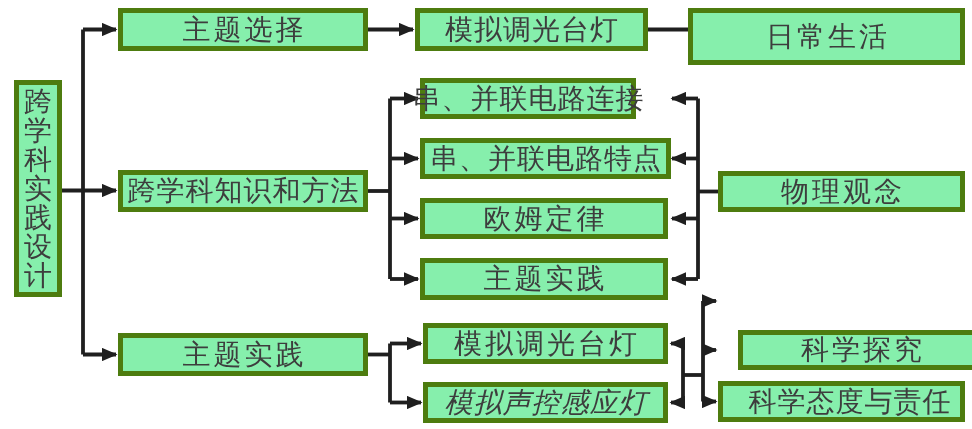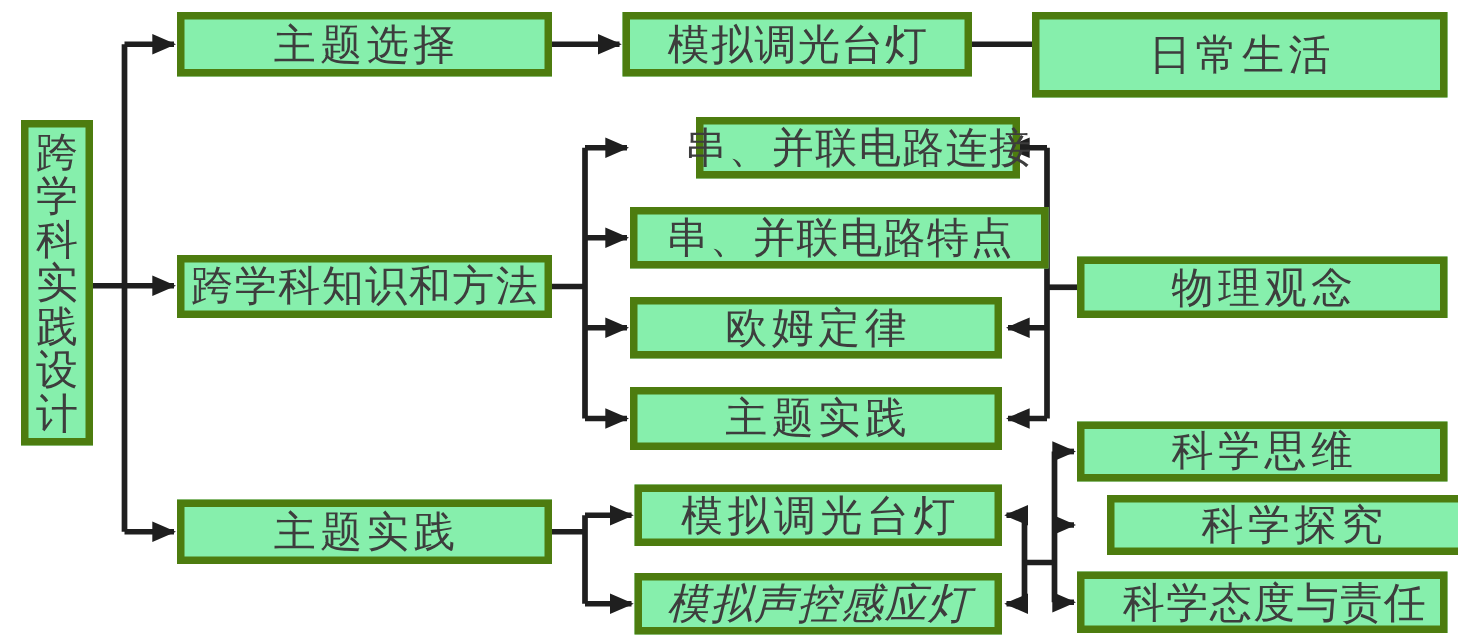--- a/index.html
+++ b/index.html
@@ -122,46 +122,43 @@
     <span>主题实践</span>
   </div>
 
   <div class="node wide-text" style="left:415px; top:8px; width:233px; height:43px;">
     <span>模拟调光台灯</span>
   </div>
   <div class="node" style="left:688px; top:8px; width:277px; height:57px;">
     <span>日常生活</span>
   </div>
 
-  <div class="node wide-text" style="left:420px; top:78px; width:216px; height:41px;margin-left:44px;">
+  <div class="node wide-text" style="left:420px; top:78px; width:216px; height:41px;">
     <span>串、并联电路连接</span>
   </div>
-  <div class="node wide-text" style="left:420px; top:138px; width:279px; height:41px;">
+  <div class="node wide-text" style="left:420px; top:138px; width:251px; height:41px;">
     <span>串、并联电路特点</span>
   </div>
   <div class="node" style="left:420px; top:198px; width:248px; height:41px;">
     <span>欧姆定律</span>
   </div>
   <div class="node" style="left:420px; top:258px; width:248px; height:42px;">
     <span>主题实践</span>
   </div>
   <div class="node" style="left:718px; top:171px; width:247px; height:41px;">
     <span>物理观念</span>
   </div>
 
   <div class="node" style="left:423px; top:323px; width:245px; height:41px;text-align:right;">
     <span>模拟调光台灯</span>
   </div>
   <div class="node wide-text" style="left:423px; top:382px; width:245px; height:41px;font-style:italic;">
     <span>模拟声控感应灯</span>
   </div>
 
-  <div class="node" style="left:718px; top:281px; width:247px; height:40px;">
-    <span>科学思维</span>
-  </div>
   <div class="node" style="left:718px; top:330px; width:247px; height:40px;margin-left:20px;">
     <span>科学探究</span>
   </div>
   <div class="node wide-text" style="left:718px; top:381px; width:247px; height:41px;padding-left:16px;">
     <span>科学态度与责任</span>
   </div>
 
 </div>
 
 </body></html>

